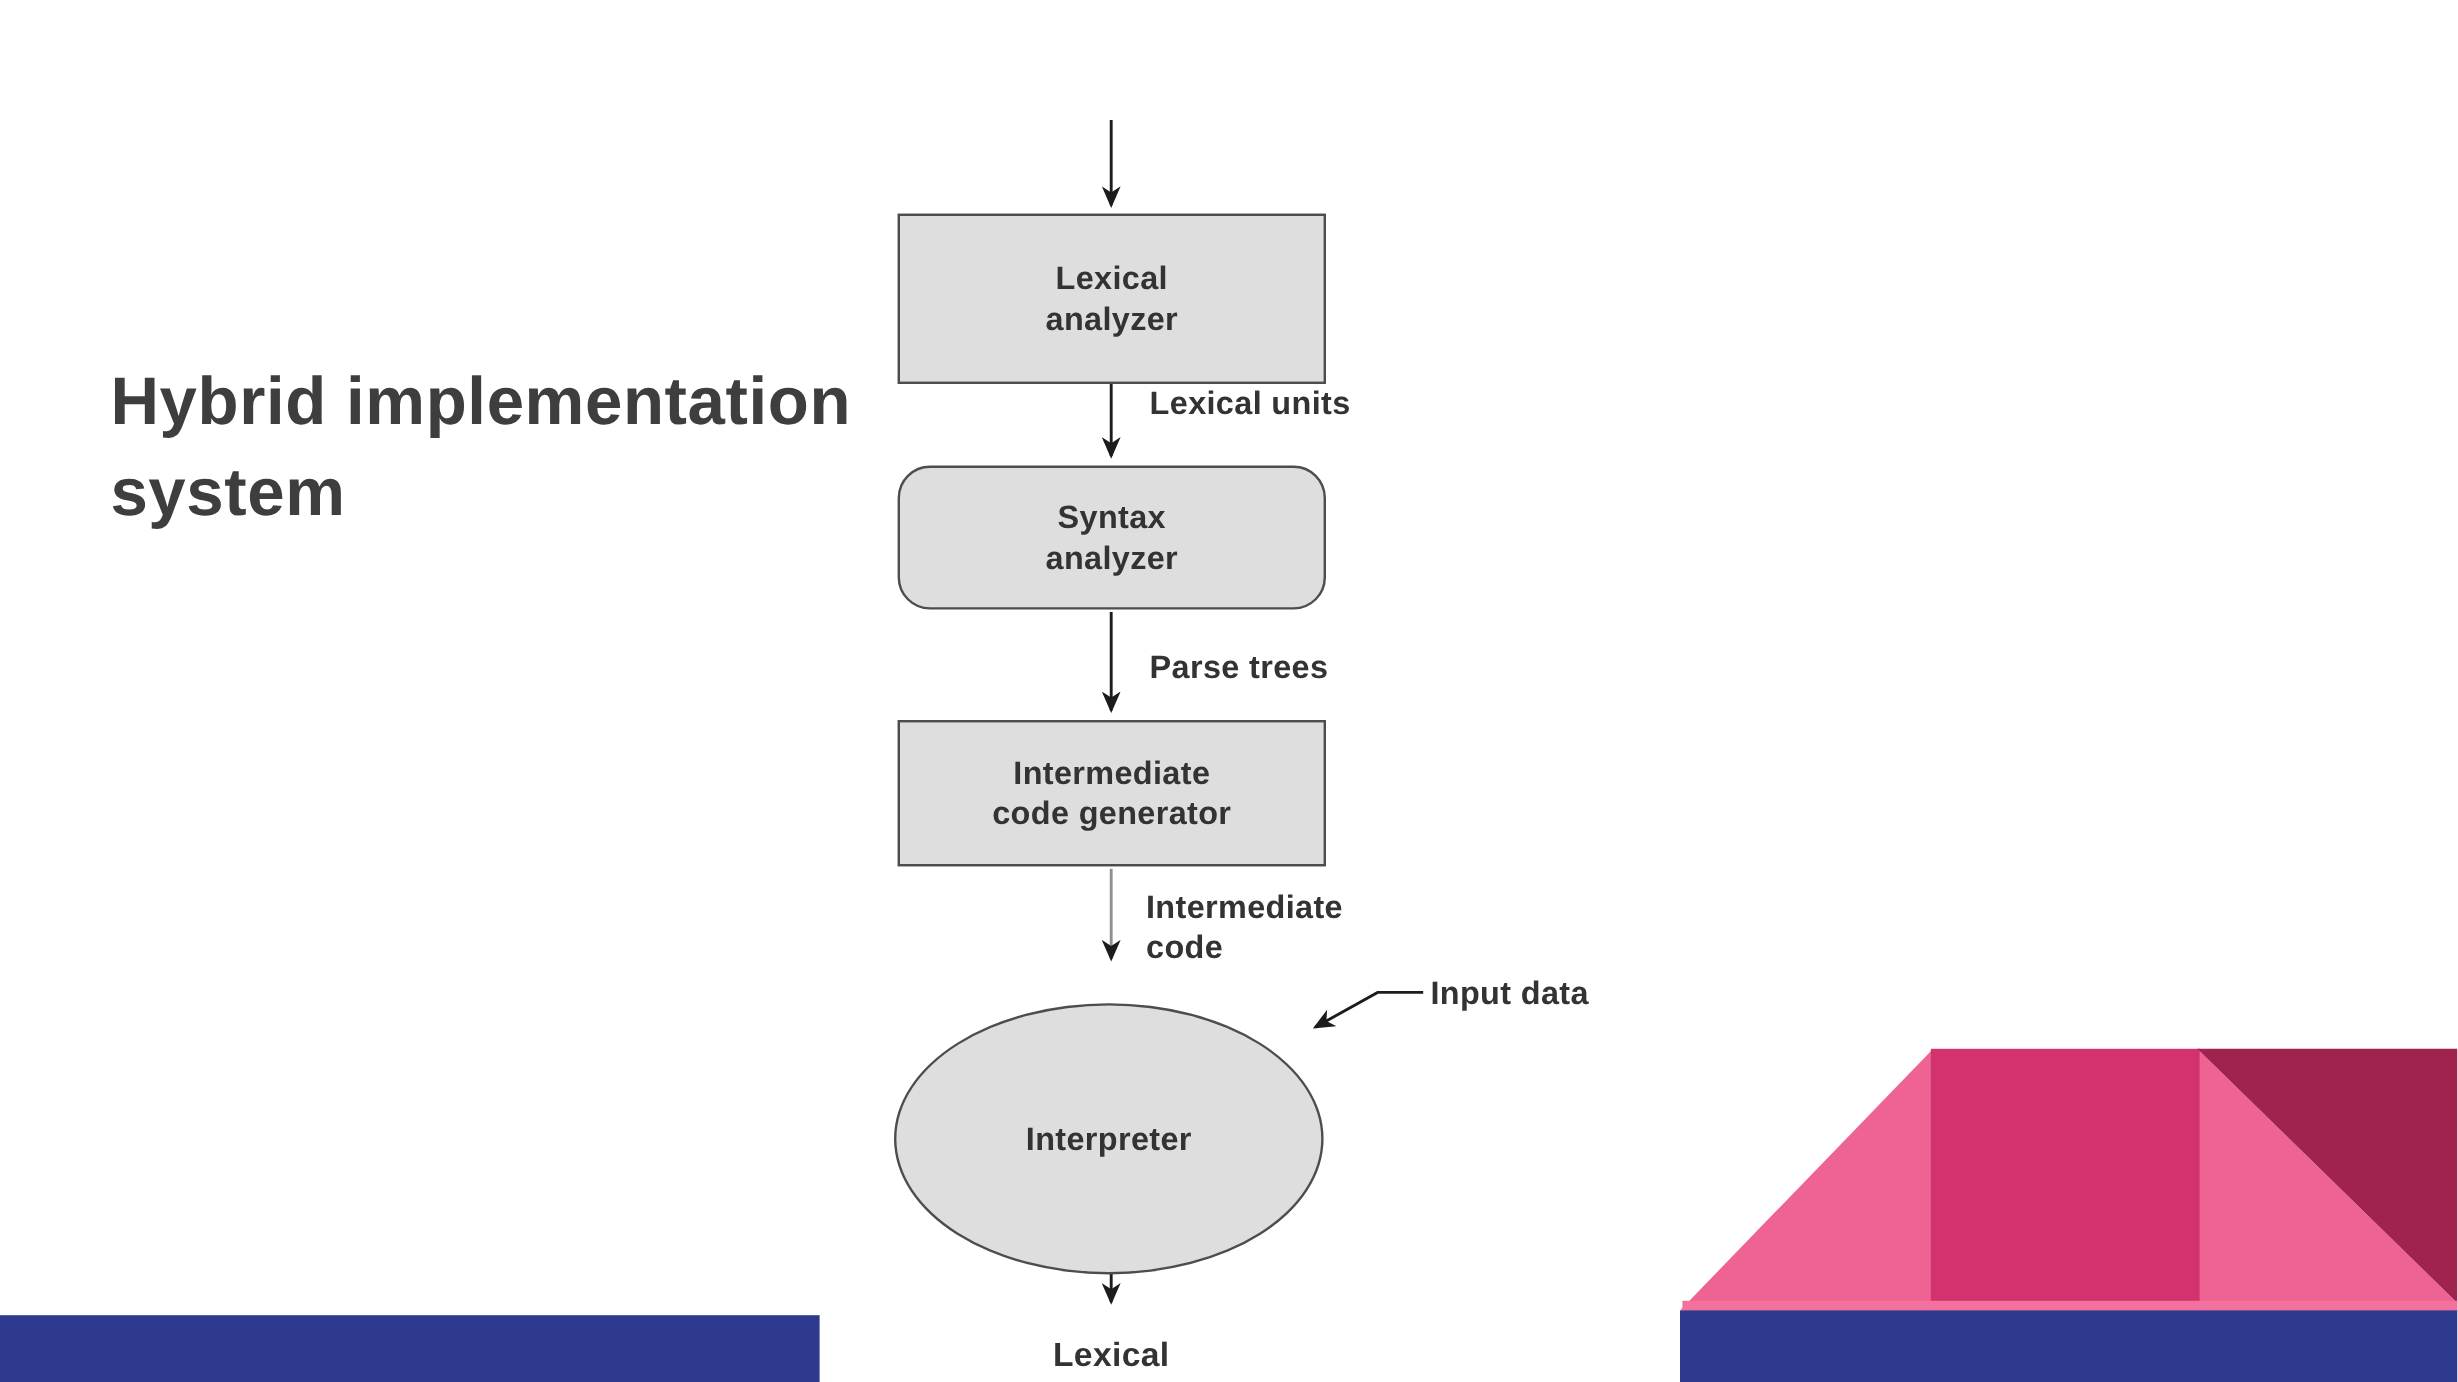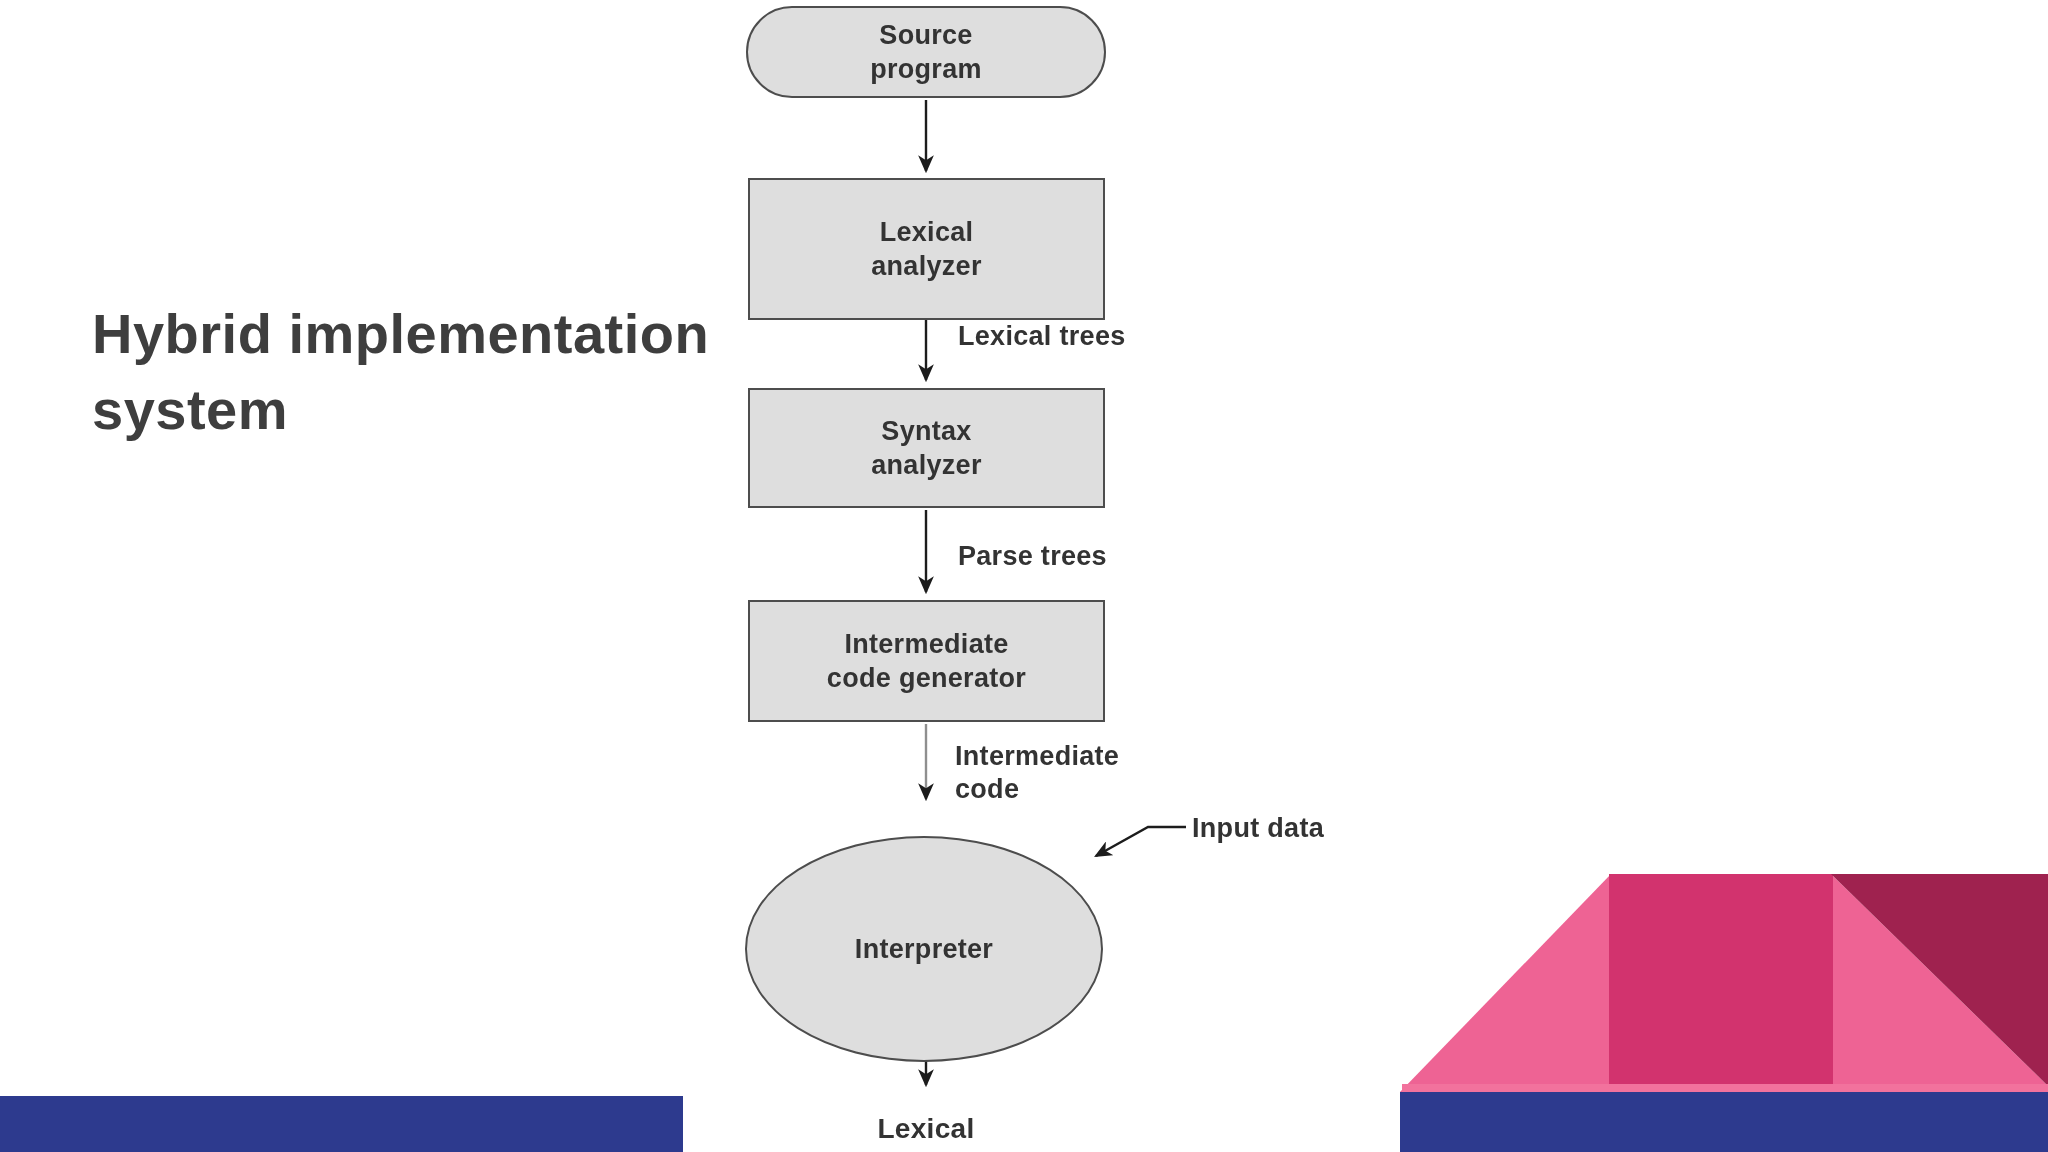--- a/index.html
+++ b/index.html
@@ -18,21 +18,21 @@
 
   .node {
     position:absolute; box-sizing:border-box;
     background:#dedede; border:2px solid #4d4d4d;
     display:flex; align-items:center; justify-content:center;
     text-align:center; font-weight:bold; font-size:27px; line-height:34px;
     color:#333333; white-space:pre-line; letter-spacing:0.3px;
   }
   #node-source      { left:746px; top:6px;   width:360px; height:92px; border-radius:46px; }
   #node-lexical     { left:748px; top:178px; width:357px; height:142px; }
-  #node-syntax      { left:748px; top:388px; width:357px; height:120px; }
+  #node-syntax      { left:748px; top:388px; width:357px; height:120px;border-radius:27px; }
   #node-icg         { left:748px; top:600px; width:357px; height:122px; }
   #node-interpreter { left:745px; top:836px; width:358px; height:226px; border-radius:50%;text-align:center; }
 
   .edge-label {
     position:absolute; font-weight:bold; font-size:27px; line-height:33px;
     color:#333333; white-space:pre-line; letter-spacing:0.3px;
   }
   #lbl-lexical-units     { left:958px;  top:320px; }
   #lbl-parse-trees       { left:958px;  top:540px; }
   #lbl-intermediate-code { left:955px;  top:740px; }
@@ -67,30 +67,28 @@
     <path class="arrow" d="M926,302 V380" marker-end="url(#ah)"></path>
     <path class="arrow" d="M926,510 V592" marker-end="url(#ah)"></path>
     <path class="arrow arrow-grey" d="M926,724 V799" marker-end="url(#ah)"></path>
     <path class="arrow" d="M926,1038 V1085" marker-end="url(#ah)"></path>
     <path class="arrow" d="M1186,827 H1148 L1096,856" marker-end="url(#ah)"></path>
   </svg>
 
   <div class="page-title">Hybrid implementation
 system</div>
 
-  <div class="node" id="node-source">Source
-program</div>
   <div class="node" id="node-lexical">Lexical
 analyzer</div>
   <div class="node" id="node-syntax">Syntax
 analyzer</div>
   <div class="node" id="node-icg">Intermediate
 code generator</div>
   <div class="node" id="node-interpreter">Interpreter</div>
 
-  <div class="edge-label" id="lbl-lexical-units">Lexical trees</div>
+  <div class="edge-label" id="lbl-lexical-units">Lexical units</div>
   <div class="edge-label" id="lbl-parse-trees">Parse trees</div>
   <div class="edge-label" id="lbl-intermediate-code">Intermediate
 code</div>
   <div class="edge-label" id="lbl-input-data">Input data</div>
   <div class="edge-label" id="lbl-results">Lexical</div>
 
 </div>
 
 </body></html>

